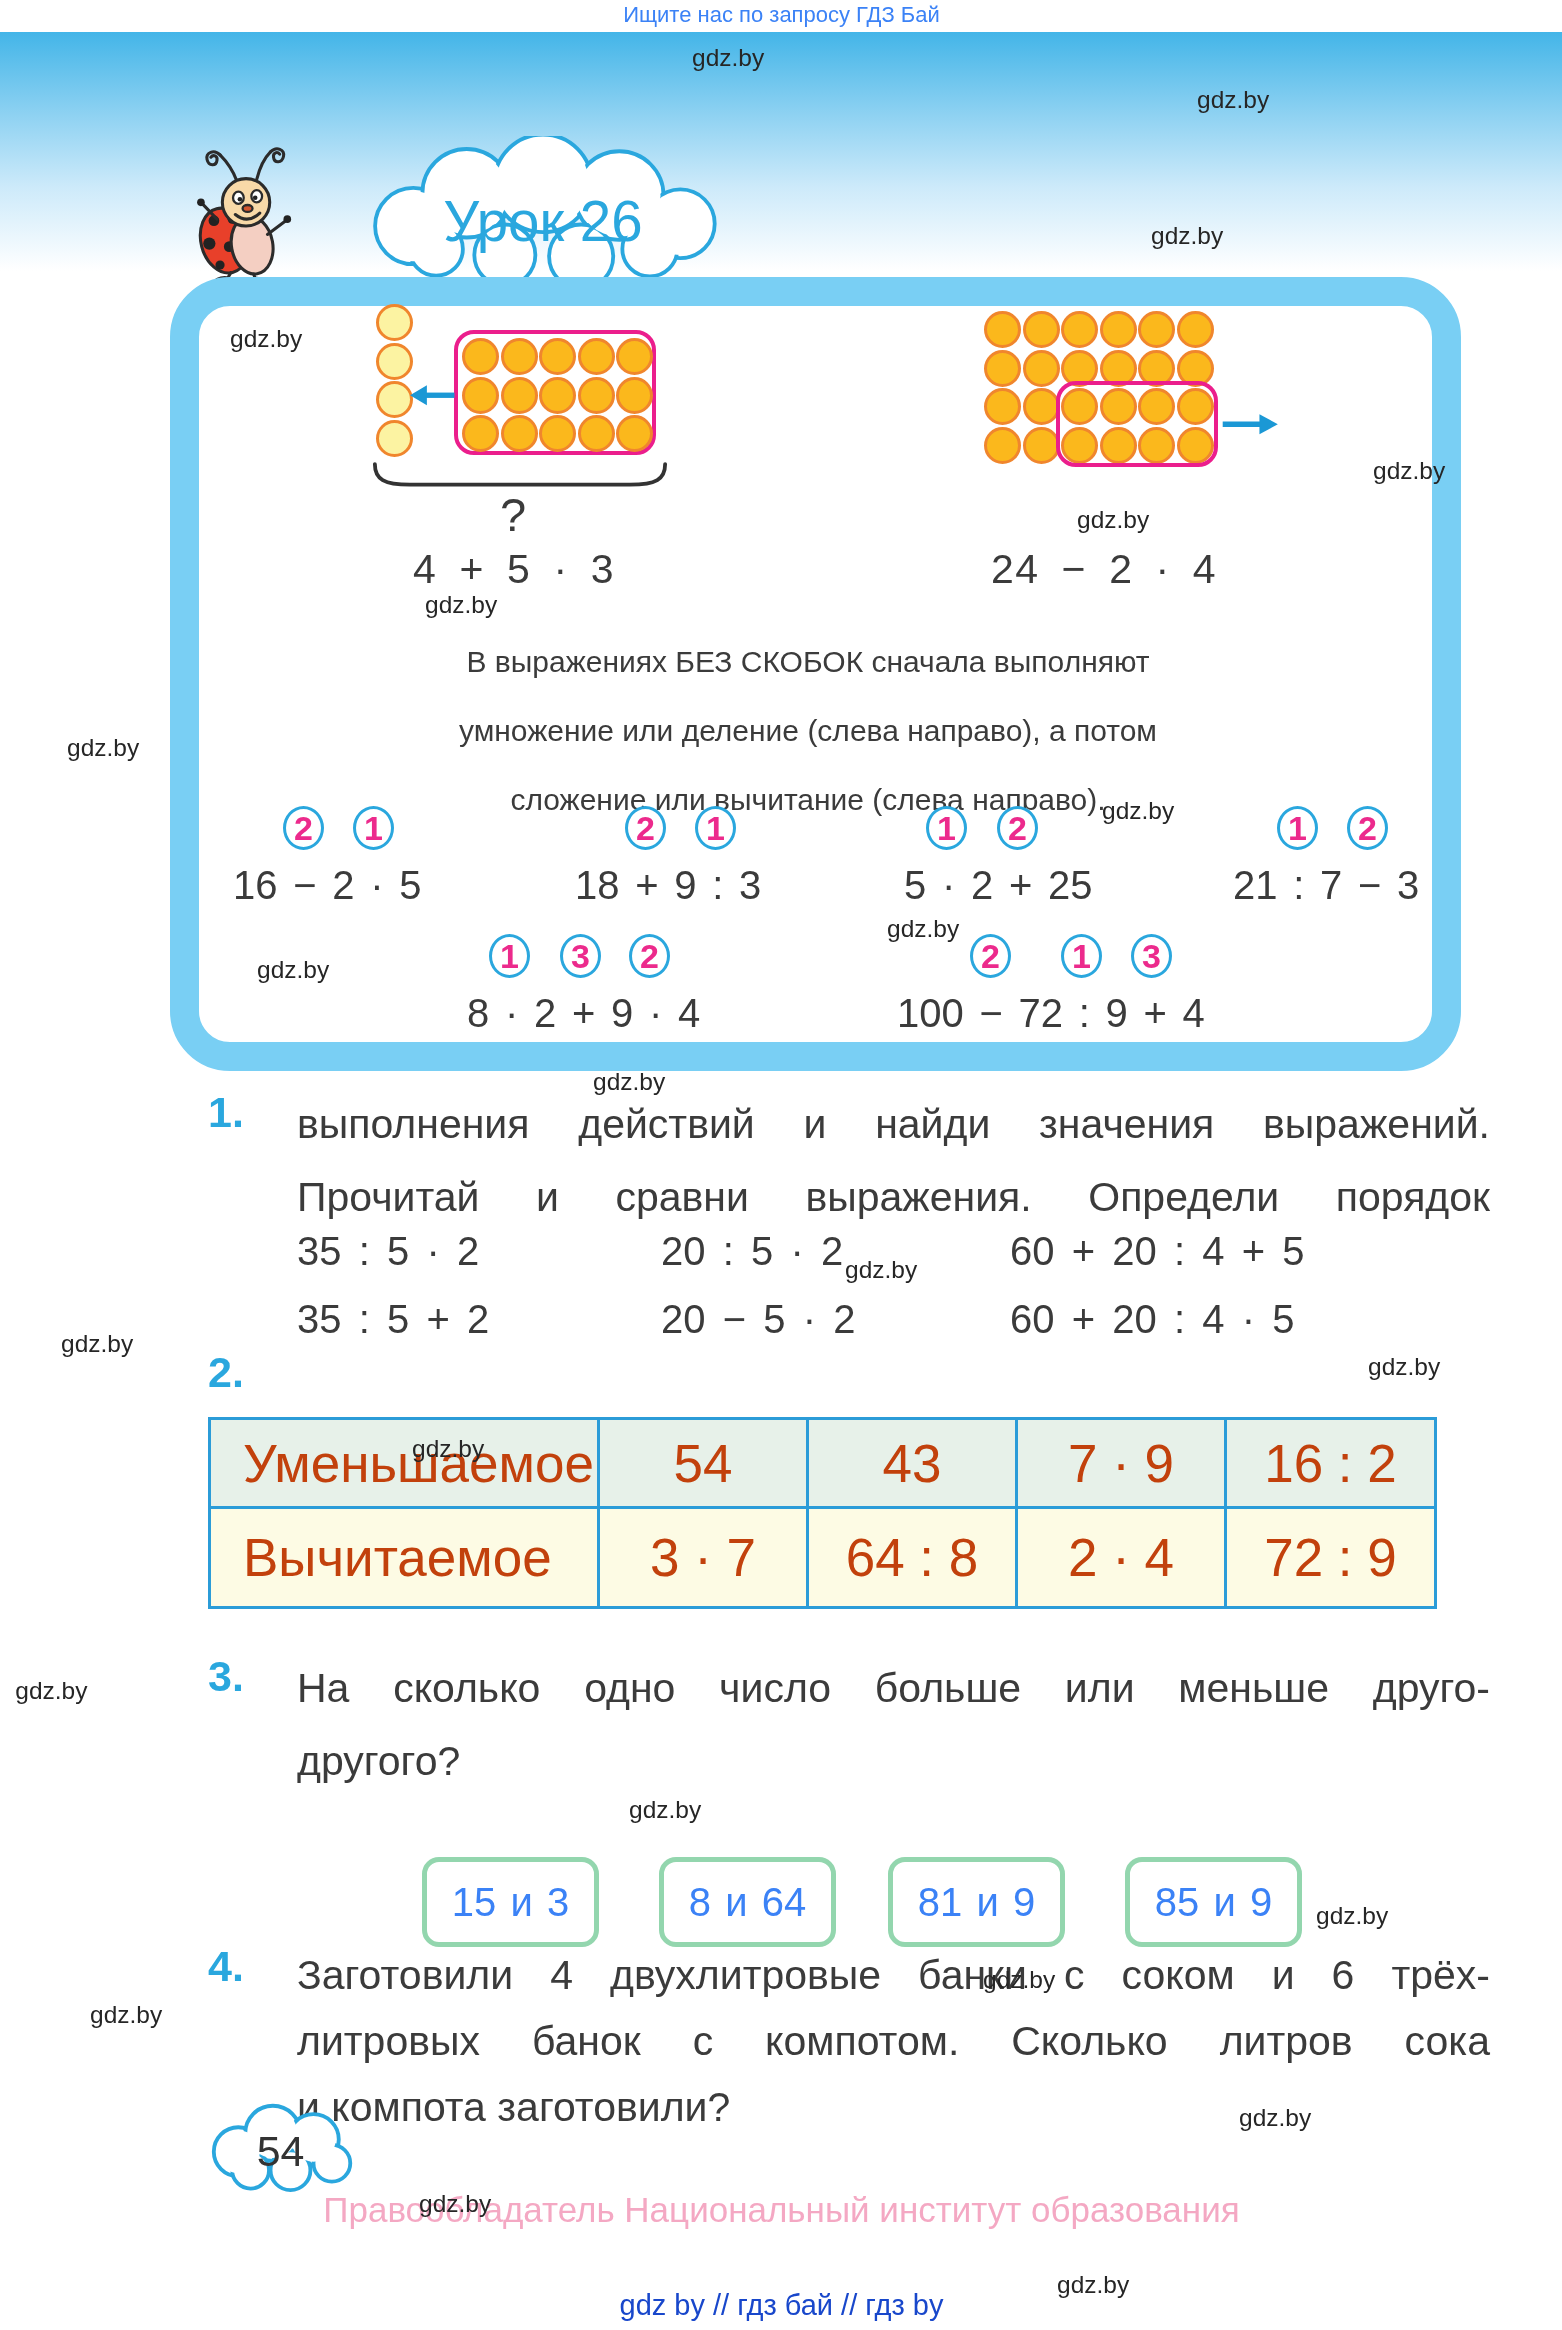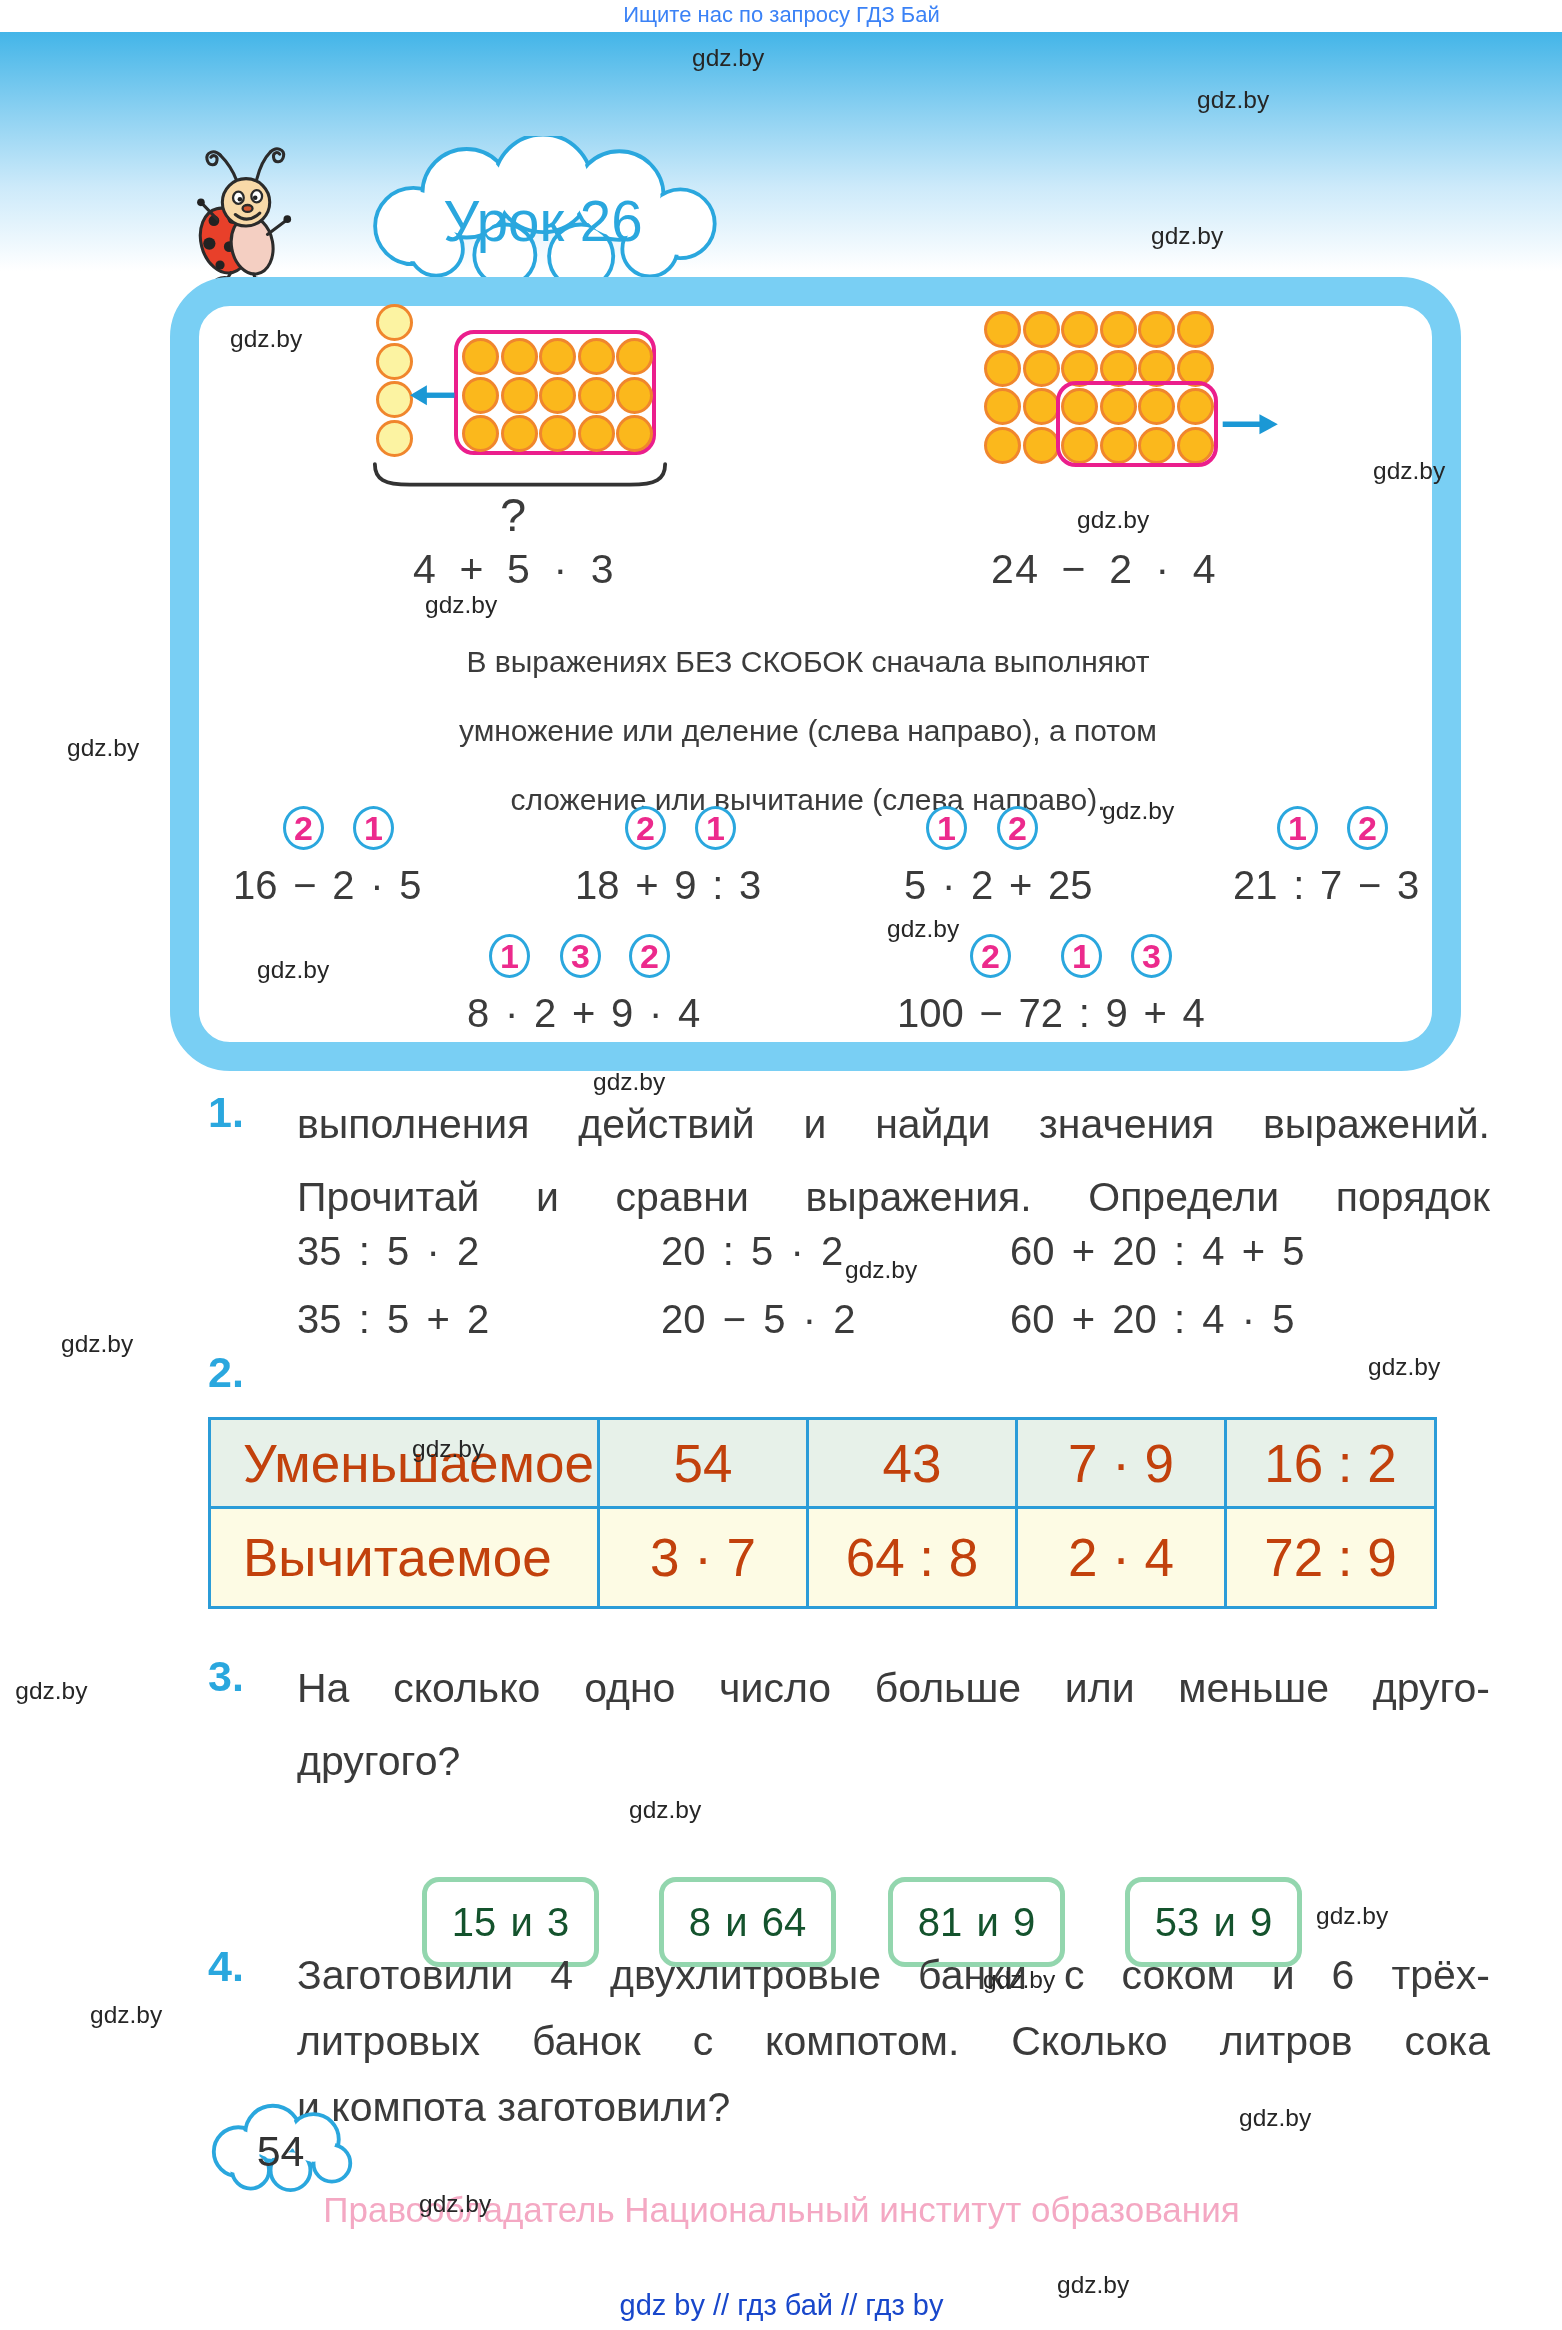--- a/index.html
+++ b/index.html
@@ -61,21 +61,21 @@
             border-collapse:collapse;table-layout:fixed;}
   .t2-table td{border:3.1px solid #2b9cd8;font-size:53px;color:#c2410c;text-align:center;}
   .t2-table tr.r1 td{background:#e7f1e9;height:84px;}
   .t2-table tr.r2 td{background:#fdfbe4;height:95px;}
   .t2-table td.lbl{text-align:left;padding-left:32px;}
 
   
   .pair-box{position:absolute;top:1857px;width:177px;height:90px;box-sizing:border-box;
             border:5.4px solid #93d6ae;border-radius:17px;background:#fff;
             display:flex;align-items:center;justify-content:center;
-            font-size:40px;color:#14532d;word-spacing:3.1px;margin-top:20px;}
+            font-size:40px;color:#3b82f6;word-spacing:3.1px;}
 
   
   .copyright{position:absolute;top:2190px;left:0;width:100%;text-align:center;
              font-size:35px;color:#f4a8c3;}
   .footer-links{position:absolute;top:2289px;left:0;width:100%;text-align:center;
                 font-size:29px;color:#1847cb;}
 
   svg{display:block;}
 </style>
 </head>
@@ -308,21 +308,21 @@
     </table>
 
   <div class="task-num" style="top:1652px;">3.</div>
   <div class="task-text" style="top:1652px;">
     <div class="jline">На сколько одно число больше или меньше друго-</div>
     <div>другого?</div>
   </div>
   <div class="pair-box" style="left:422px;">15 и 3</div>
   <div class="pair-box" style="left:659px;">8 и 64</div>
   <div class="pair-box" style="left:888px;">81 и 9</div>
-  <div class="pair-box" style="left:1125px;">53 и 9</div>
+  <div class="pair-box" style="left:1125px;">85 и 9</div>
 
   <div class="task-num" style="top:1942px;">4.</div>
   <div class="task-text lh86" style="top:1942px;">
     <div class="jline">Заготовили 4 двухлитровые банки с соком и 6 трёх-</div>
     <div class="jline">литровых банок с компотом. Сколько литров сока</div>
     <div>и компота заготовили?</div>
   </div>
 
   <div style="position:absolute;left:200px;top:2098px;">
     <svg width="161" height="96" viewBox="0 0 210 125">

